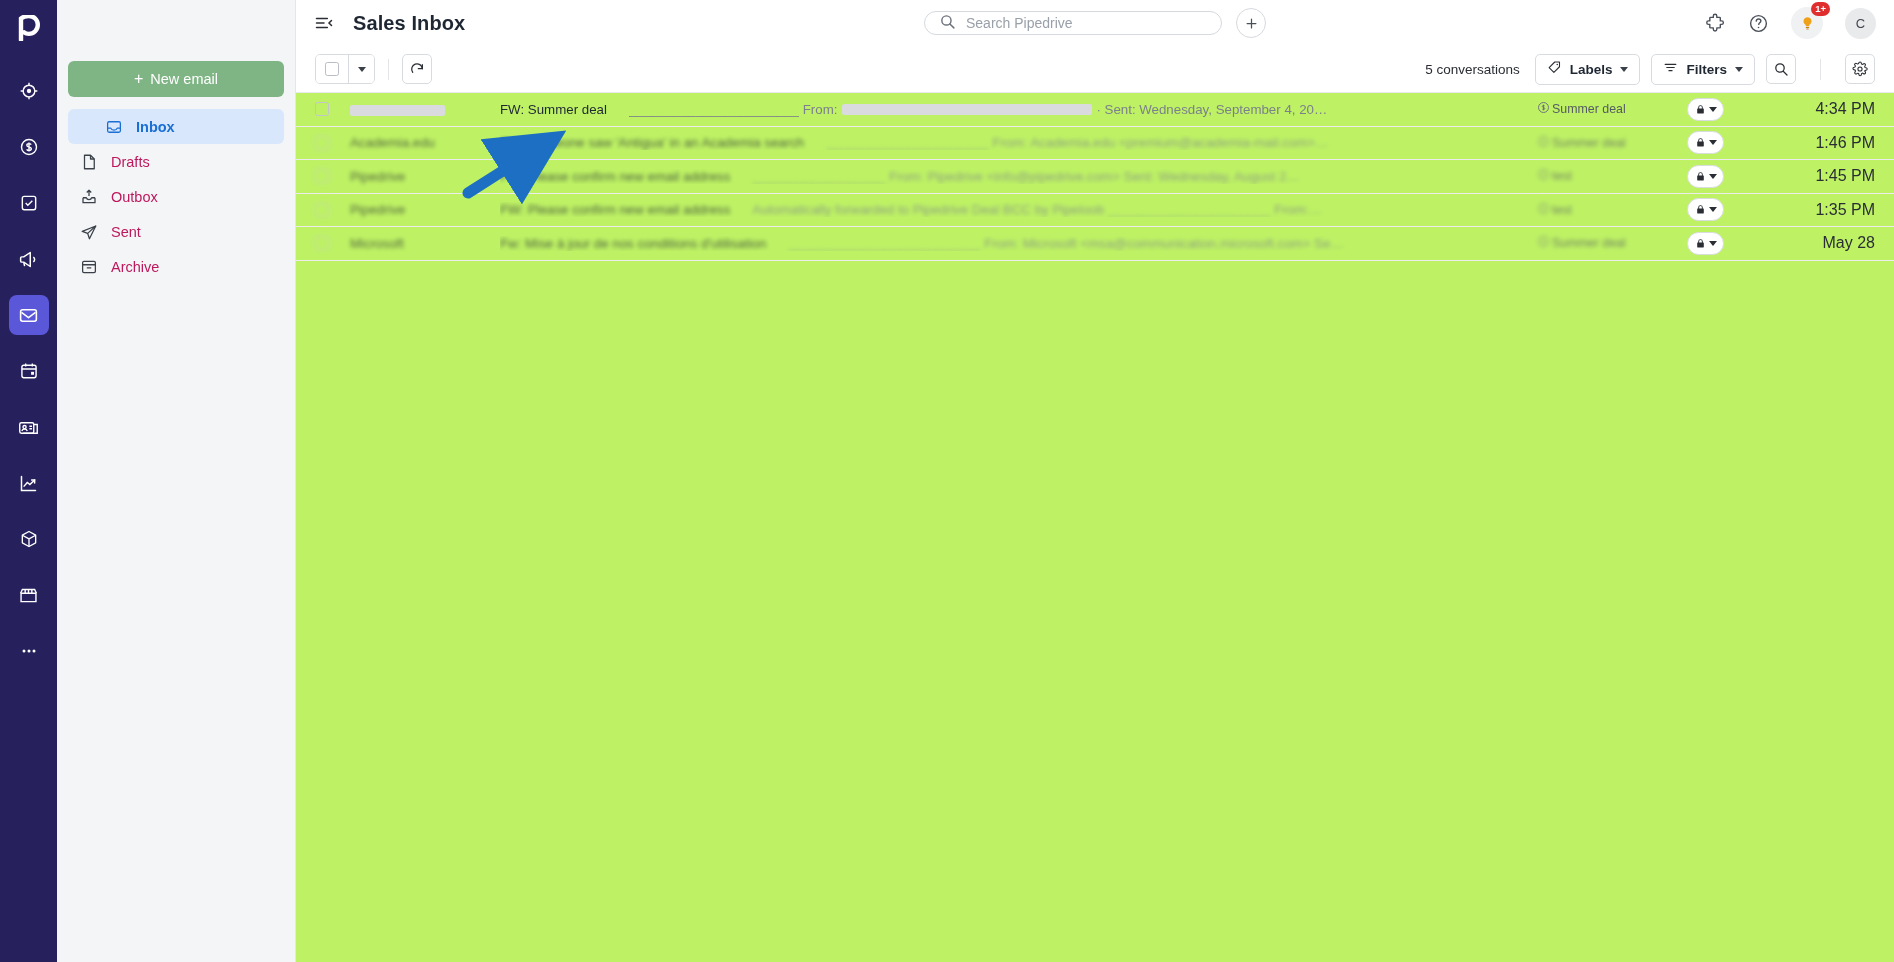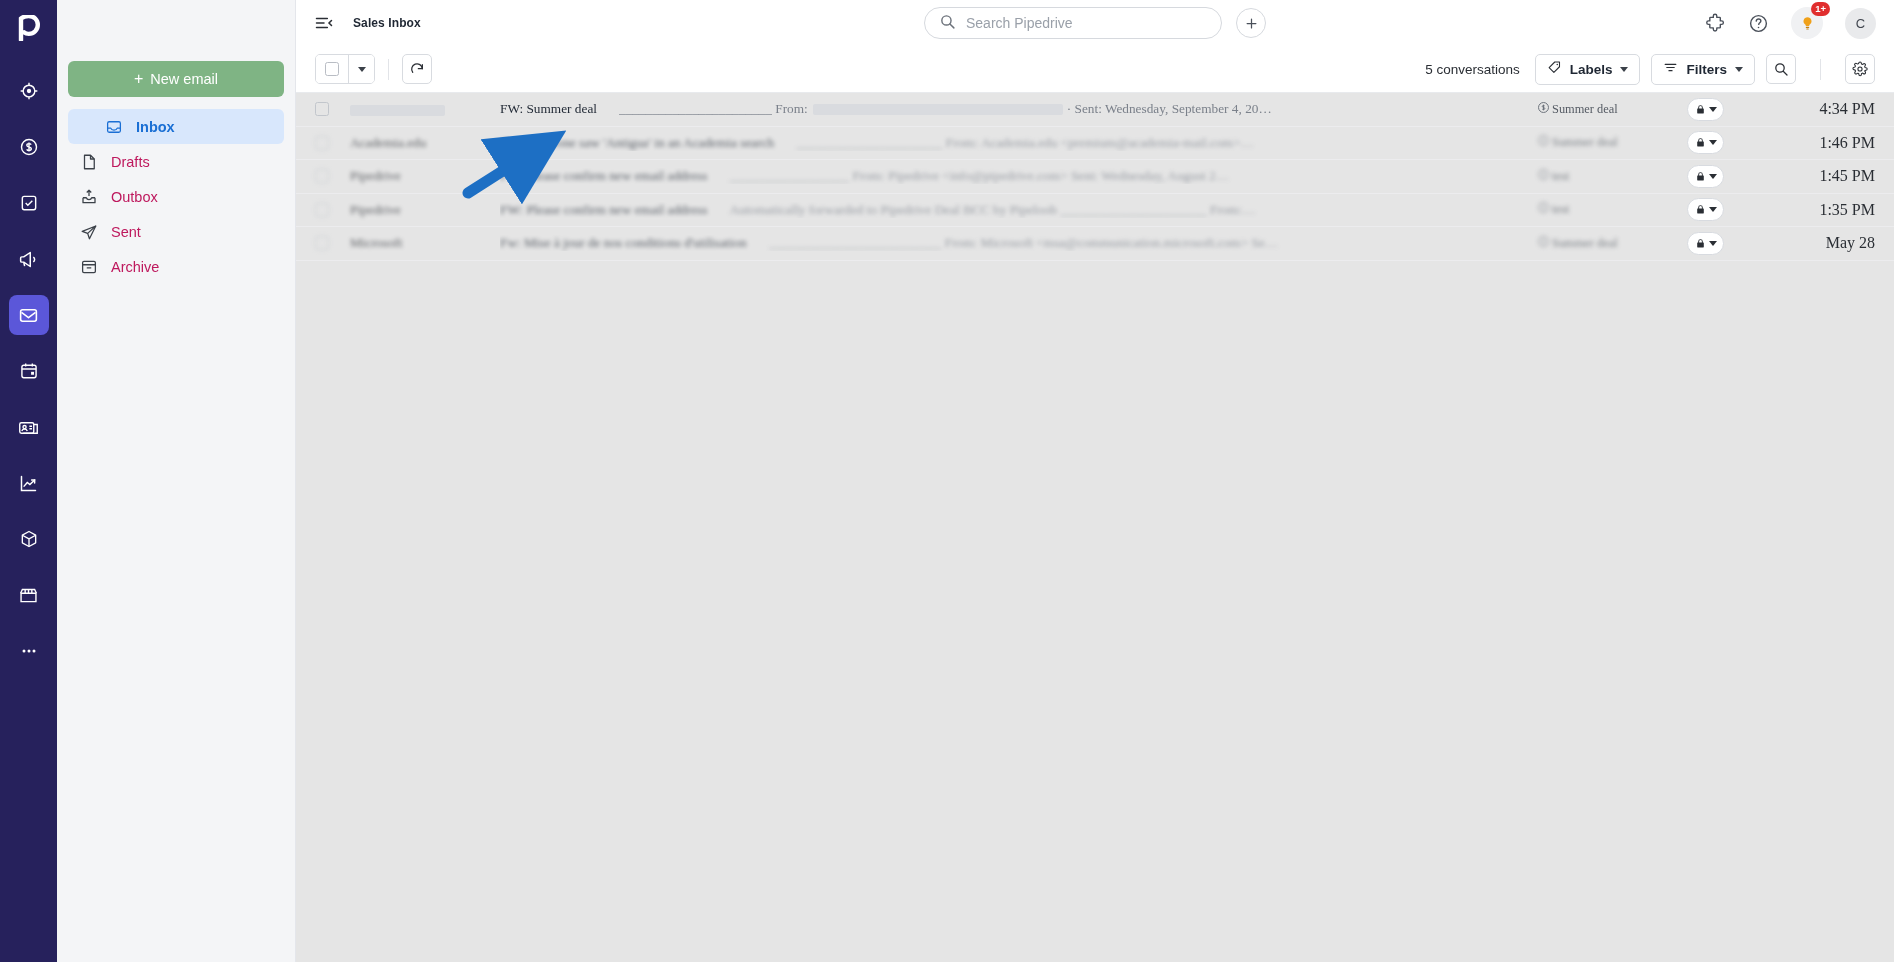--- a/index.html
+++ b/index.html
@@ -66,27 +66,27 @@
   
   .main { flex: 1; display: flex; flex-direction: column; height: 962px; background:#fff; }
 
   .topbar {
     height: 46px; flex: 0 0 46px;
     display: flex; align-items: center;
     position: relative;
     background: #fff;
   }
   .hamburger { margin-left: 18px; width: 20px; height: 20px; cursor: pointer; }
-  .page-title { margin-left: 19px; font-size: 12px; font-weight: 700; color: #1f2733; letter-spacing: .1px;}
+  .page-title { margin-left: 19px; font-size: 20px; font-weight: 700; color: #1f2733; letter-spacing: .1px;}
   .search-wrap {
     position: absolute; left: 50%; transform: translateX(-50%);
     display: flex; align-items: center; gap: 14px;
   }
   .search-box {
-    width: 298px; height: 32px;
+    width: 298px; height: 24px;
     border: 1px solid #d6d9de; border-radius: 17px;
     display: flex; align-items: center; gap: 10px;
     padding: 0 14px; background: #fff;
   }
   .search-box input {
     border: none; outline: none; font-size: 14px;
     color: #2a2e34; background: transparent; width: 100%;
     font-family: "Liberation Sans", sans-serif;
   }
   .search-box input::placeholder { color: #9aa0a9; }
@@ -134,21 +134,21 @@
   }
   .tb-right { margin-left: auto; display: flex; align-items: center; gap: 11px; }
   .conv-count { font-size: 13.5px; color: #2a2e34; margin-right: 4px; }
   .pill-btn {
     height: 31px; border: 1px solid #d8dbe0; border-radius: 5px; background: #fff;
     display: flex; align-items: center; gap: 8px; padding: 0 11px; cursor: pointer;
     font-size: 13.5px; color: #1f2733; font-weight: 600; font-family: "Liberation Sans", sans-serif;
   }
 
   
-  .list { flex: 1; overflow: hidden; background: #e5e5e5; font-family: Liberation Serif, serif; }
+  .list { flex: 1; overflow: hidden; background: #bef264; }
   .row {
     height: 33.5px; display: flex; align-items: center;
     border-bottom: 1px solid #ececee;
     padding-left: 19px; padding-right: 19px;
     font-size: 13.3px; color: #2a2e34; white-space: nowrap;
     cursor: pointer;
   }
   .row-cb { width: 14px; height: 14px; border: 1.4px solid #c2c6cc; border-radius: 2.5px; flex: 0 0 14px; }
   .sender { width: 150px; flex: 0 0 150px; margin-left: 21px; overflow: hidden; }
   .blk { display: inline-block; height: 11px; background: #d9dbdf; border-radius: 2px; vertical-align: middle; }

